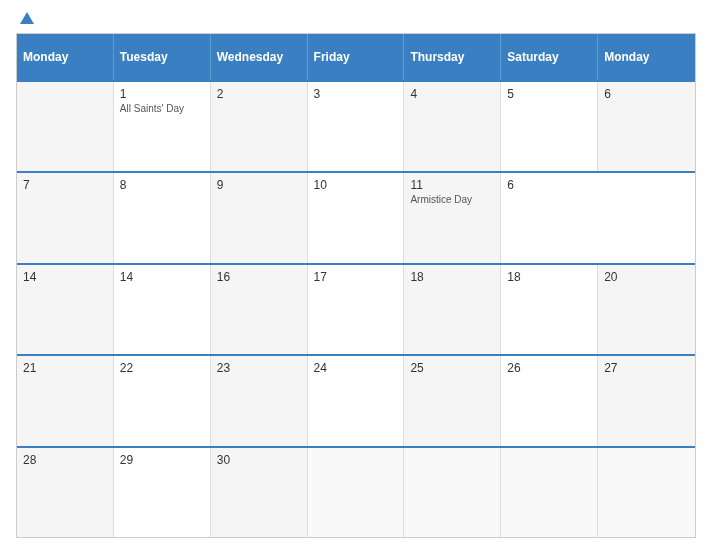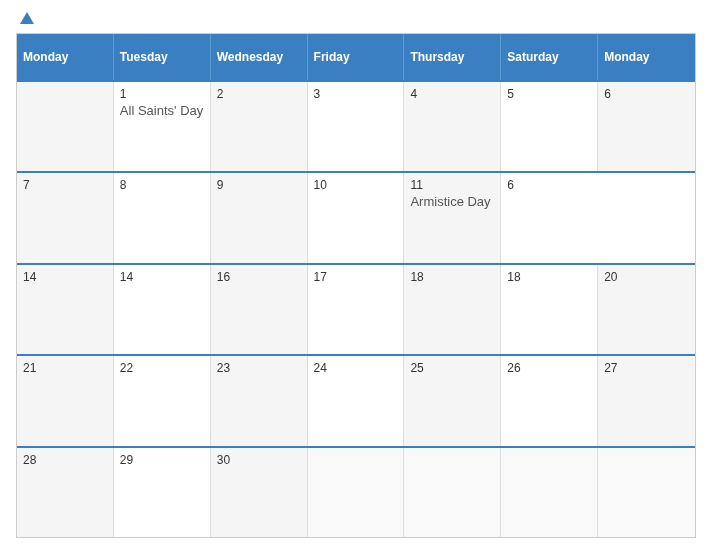--- a/index.html
+++ b/index.html
@@ -119,21 +119,21 @@
     .cal-cell.empty {
       background: #f9f9f9;
     }
     .day-num {
       font-size: 12px;
       color: #333;
       display: block;
       margin-bottom: 2px;
     }
     .day-event {
-      font-size: 13px;
+      font-size: 10px;
       color: #555;
       display: block;
     }
   </style>
 </head>
 <body>
 
 <div class="page">
 
   <div class="header">

